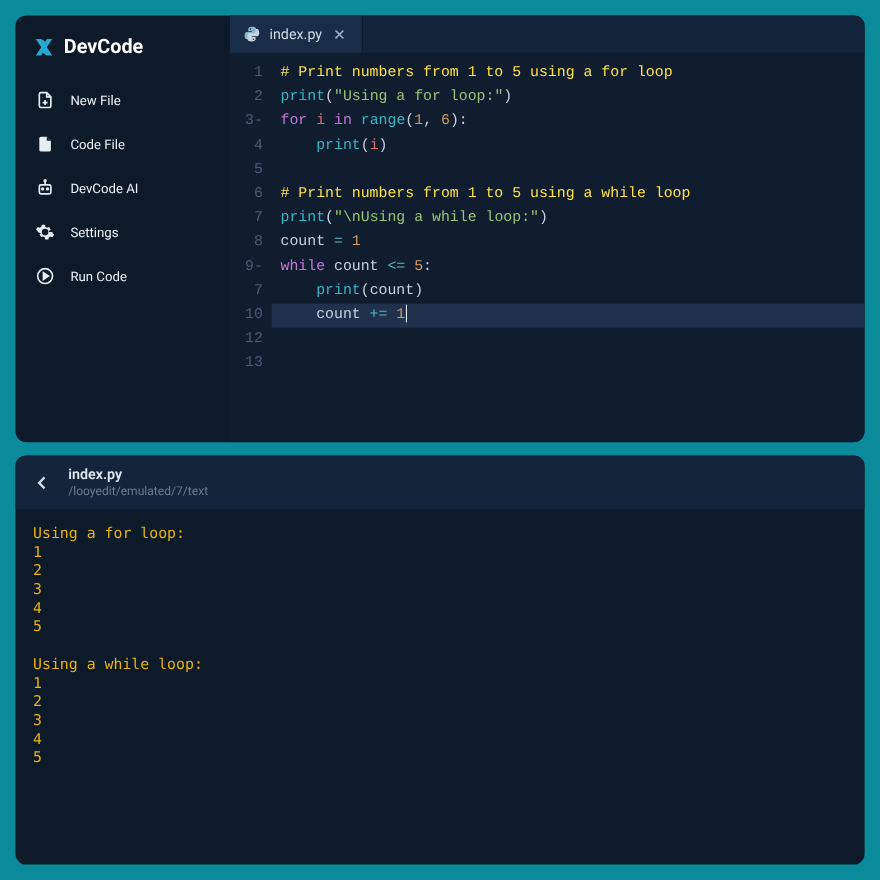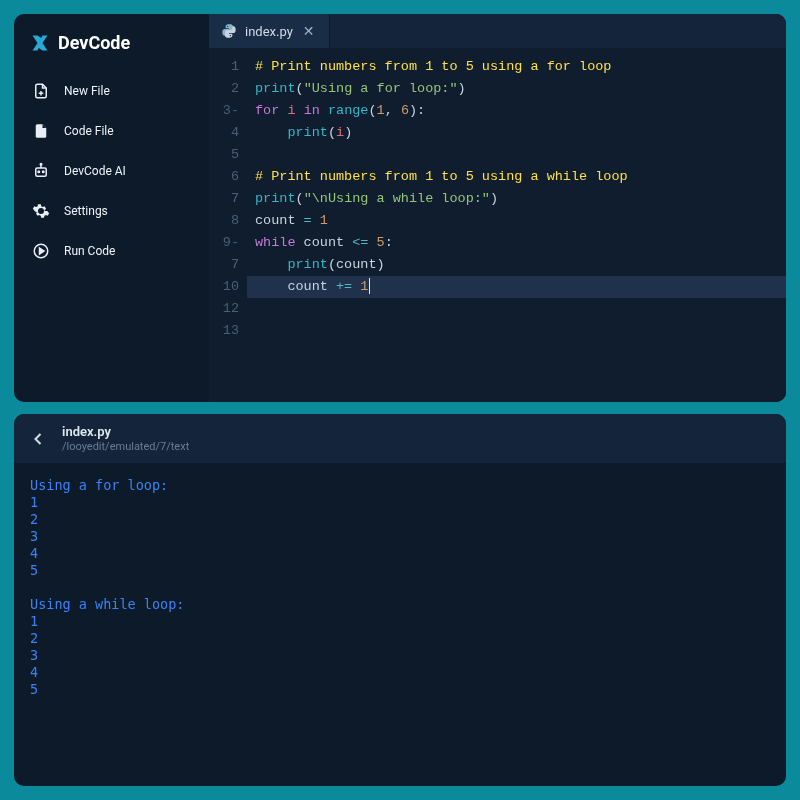--- a/index.html
+++ b/index.html
@@ -41,21 +41,21 @@
   .op { color: #56b6c2; }
   .var { color: #e06c75; }
   .id { color: #c8d3e0; }
 
   
   .out-header { display: flex; align-items: center; gap: 14px; padding: 10px 14px; background: #14243a; }
   .back-btn { color: #d2dbe6; cursor: pointer; width: 20px; height: 20px; display:flex; align-items:center; justify-content:center; }
   .fh { display: flex; flex-direction: column; }
   .fh .fname { color: #e0e8f0; font-size: 13px; font-weight: 600; }
   .fh .fpath { color: #6a7d96; font-size: 11px; margin-top: 1px; }
-  .out-body { flex: 1; padding: 14px 16px; font-family: "SFMono-Regular", Consolas, monospace; font-size: 13.5px; line-height: 17px; color: #3b82f6; white-space: pre; overflow: auto; }
+  .out-body { flex: 1; padding: 14px 16px; font-family: "SFMono-Regular", Consolas, monospace; font-size: 13.5px; line-height: 17px; color: #eab308; white-space: pre; overflow: auto; }
 
   svg { display: block; }
 </style>
 </head>
 <body>
 
 <div class="panel top-panel">
   <div class="sidebar">
     <div class="logo-row">
       <span class="ic">

